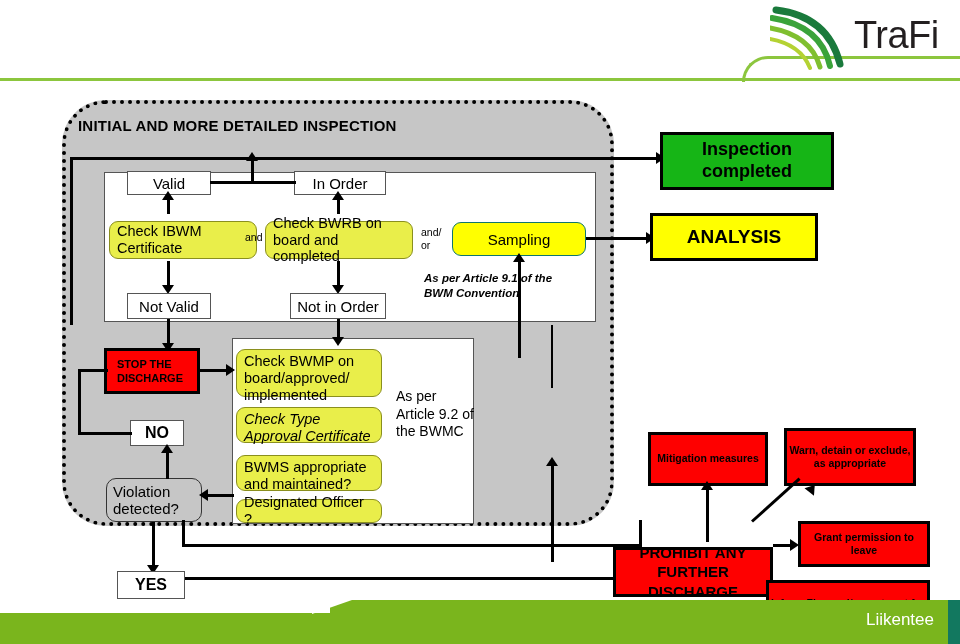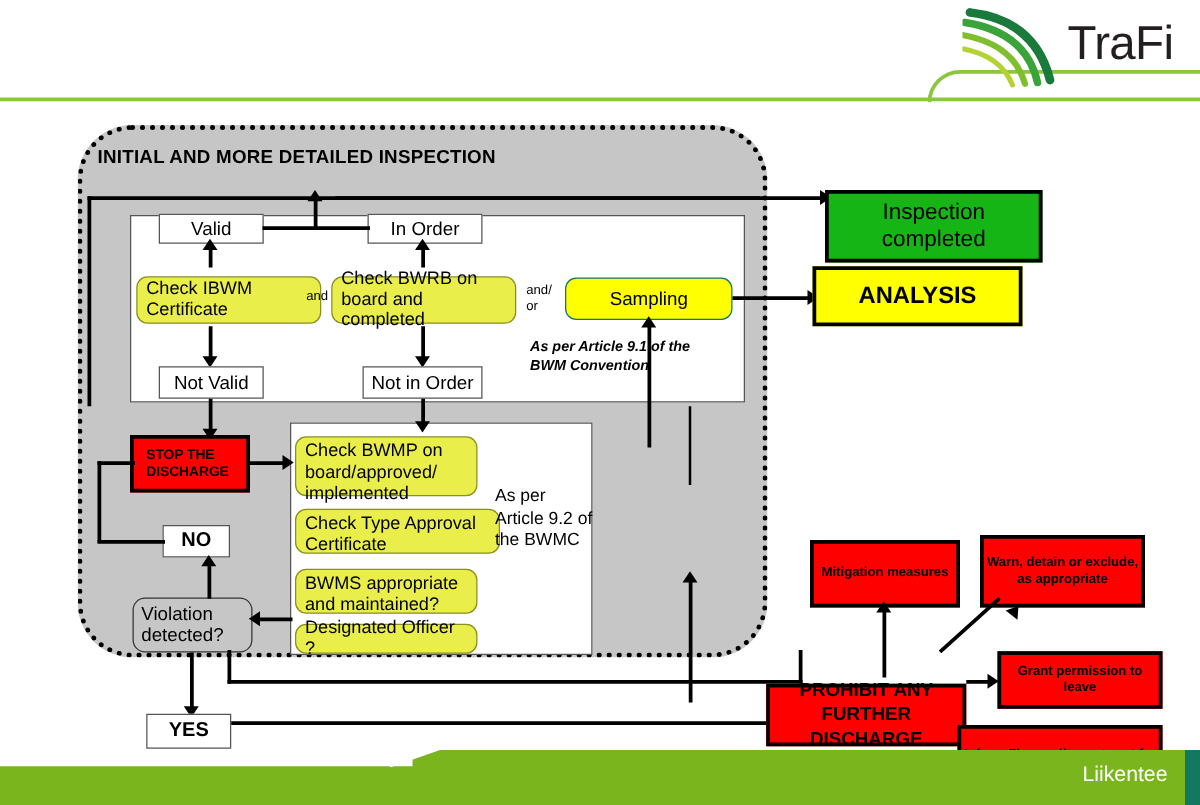--- a/index.html
+++ b/index.html
@@ -97,22 +97,22 @@
   .box-yellow {
     background: #ffff00; border: 1px solid #0f766e; border-radius: 9px;
     color: #000; font-size: 15px; justify-content: center;
   }
   .box-yellow-hard {
     background: #ffff00; border: 3px solid #000; color: #000;
     font-size: 19px; font-weight: bold; justify-content: center;
   }
   .box-green {
     background: #16b516; border: 3px solid #000; color: #000;
-    font-size: 18px; font-weight: normal; justify-content: center;
-    text-align: center; line-height: 1.2; margin-top: 20px;
+    font-size: 18px; font-weight: bold; justify-content: center;
+    text-align: center; line-height: 1.2;
   }
   .box-red {
     background: #fe0000; border: 3px solid #000; color: #000;
     font-weight: bold; font-size: 10.5px; justify-content: center;
     text-align: center; line-height: 1.28;
   }
   .box-red-stop {
     background: #fe0000; border: 3px solid #000; color: #000;
     font-weight: bold; font-size: 11px; line-height: 1.3;
     padding-left: 10px; text-align: left;
@@ -235,21 +235,21 @@
 
   <div class="box box-red-stop" style="left:104px; top:348px; width:96px; height:46px;">
     <span>STOP THE DISCHARGE</span>
   </div>
   <div class="ln h3" style="left:200px; top:369px; width:28px;"></div>
   <div class="arrow-right" style="left:226px; top:364px;"></div>
 
   <div class="box box-chk" style="left:236px; top:349px; width:146px; height:48px; align-items:flex-start;">
     <span>Check BWMP on board/approved/ implemented</span>
   </div>
-  <div class="box box-chk" style="left:236px; top:407px; width:164px; height:36px; align-items:flex-start;">
+  <div class="box box-chk" style="left:236px; top:407px; width:146px; height:36px; align-items:flex-start;font-style:italic;">
     <span>Check Type Approval Certificate</span>
   </div>
   <div class="box box-chk" style="left:236px; top:455px; width:146px; height:36px; align-items:flex-start;">
     <span>BWMS appropriate and maintained?</span>
   </div>
   <div class="box box-chk" style="left:236px; top:499px; width:146px; height:24px; align-items:center;">
     <span>Designated  Officer ?</span>
   </div>
 
   <div class="note-plain" style="left:396px; top:388px; width:80px;">As per Article 9.2 of the BWMC</div>

